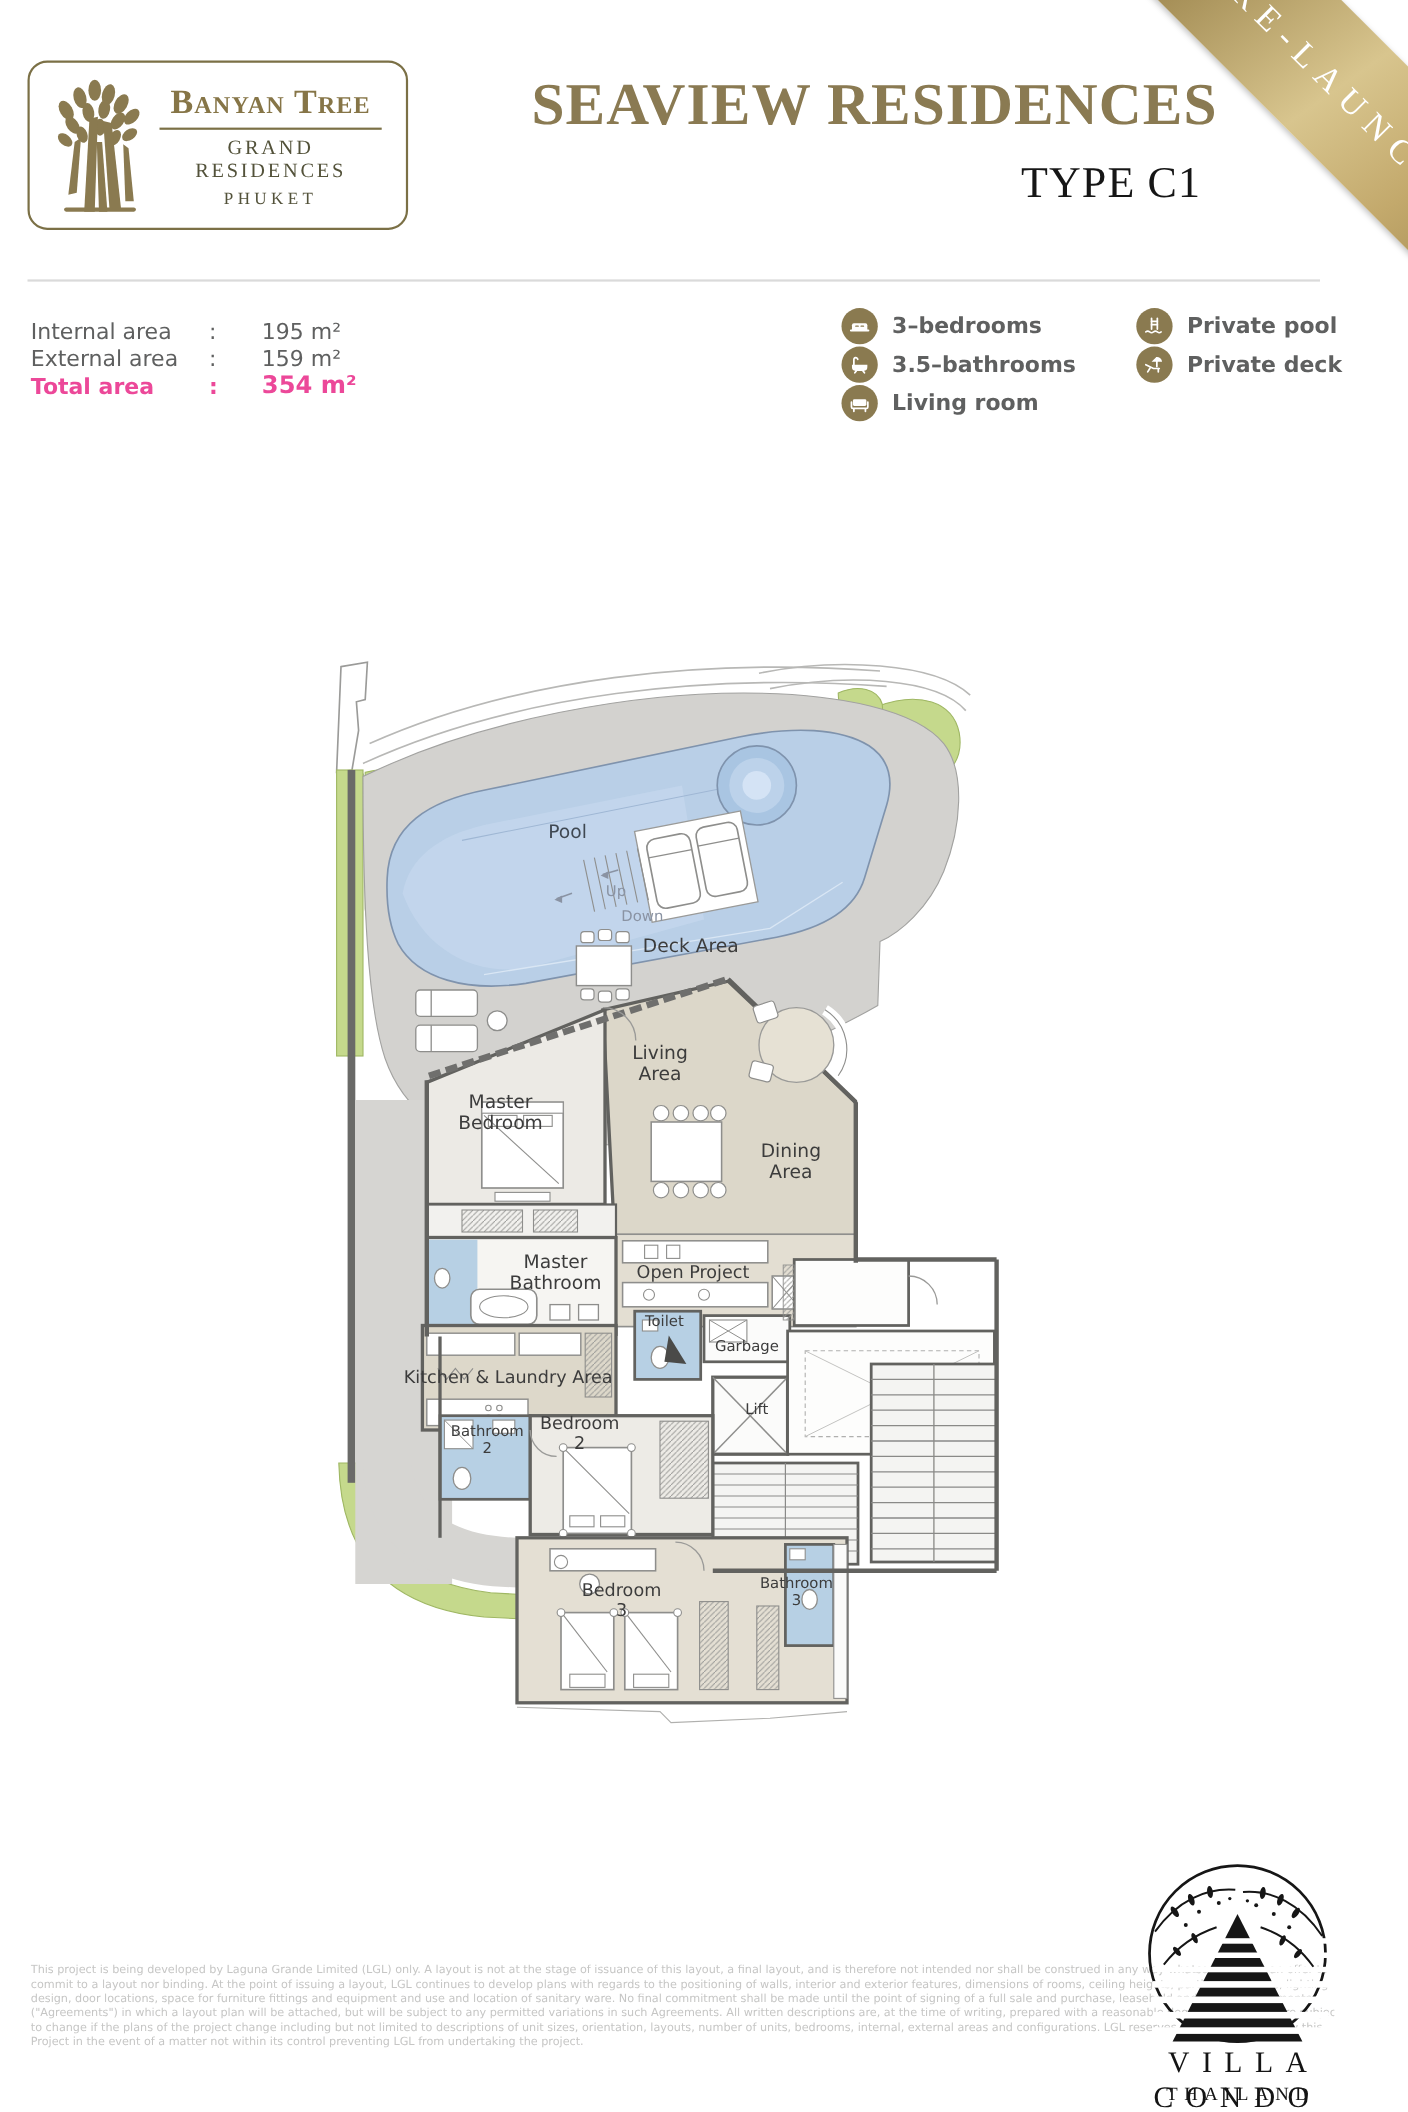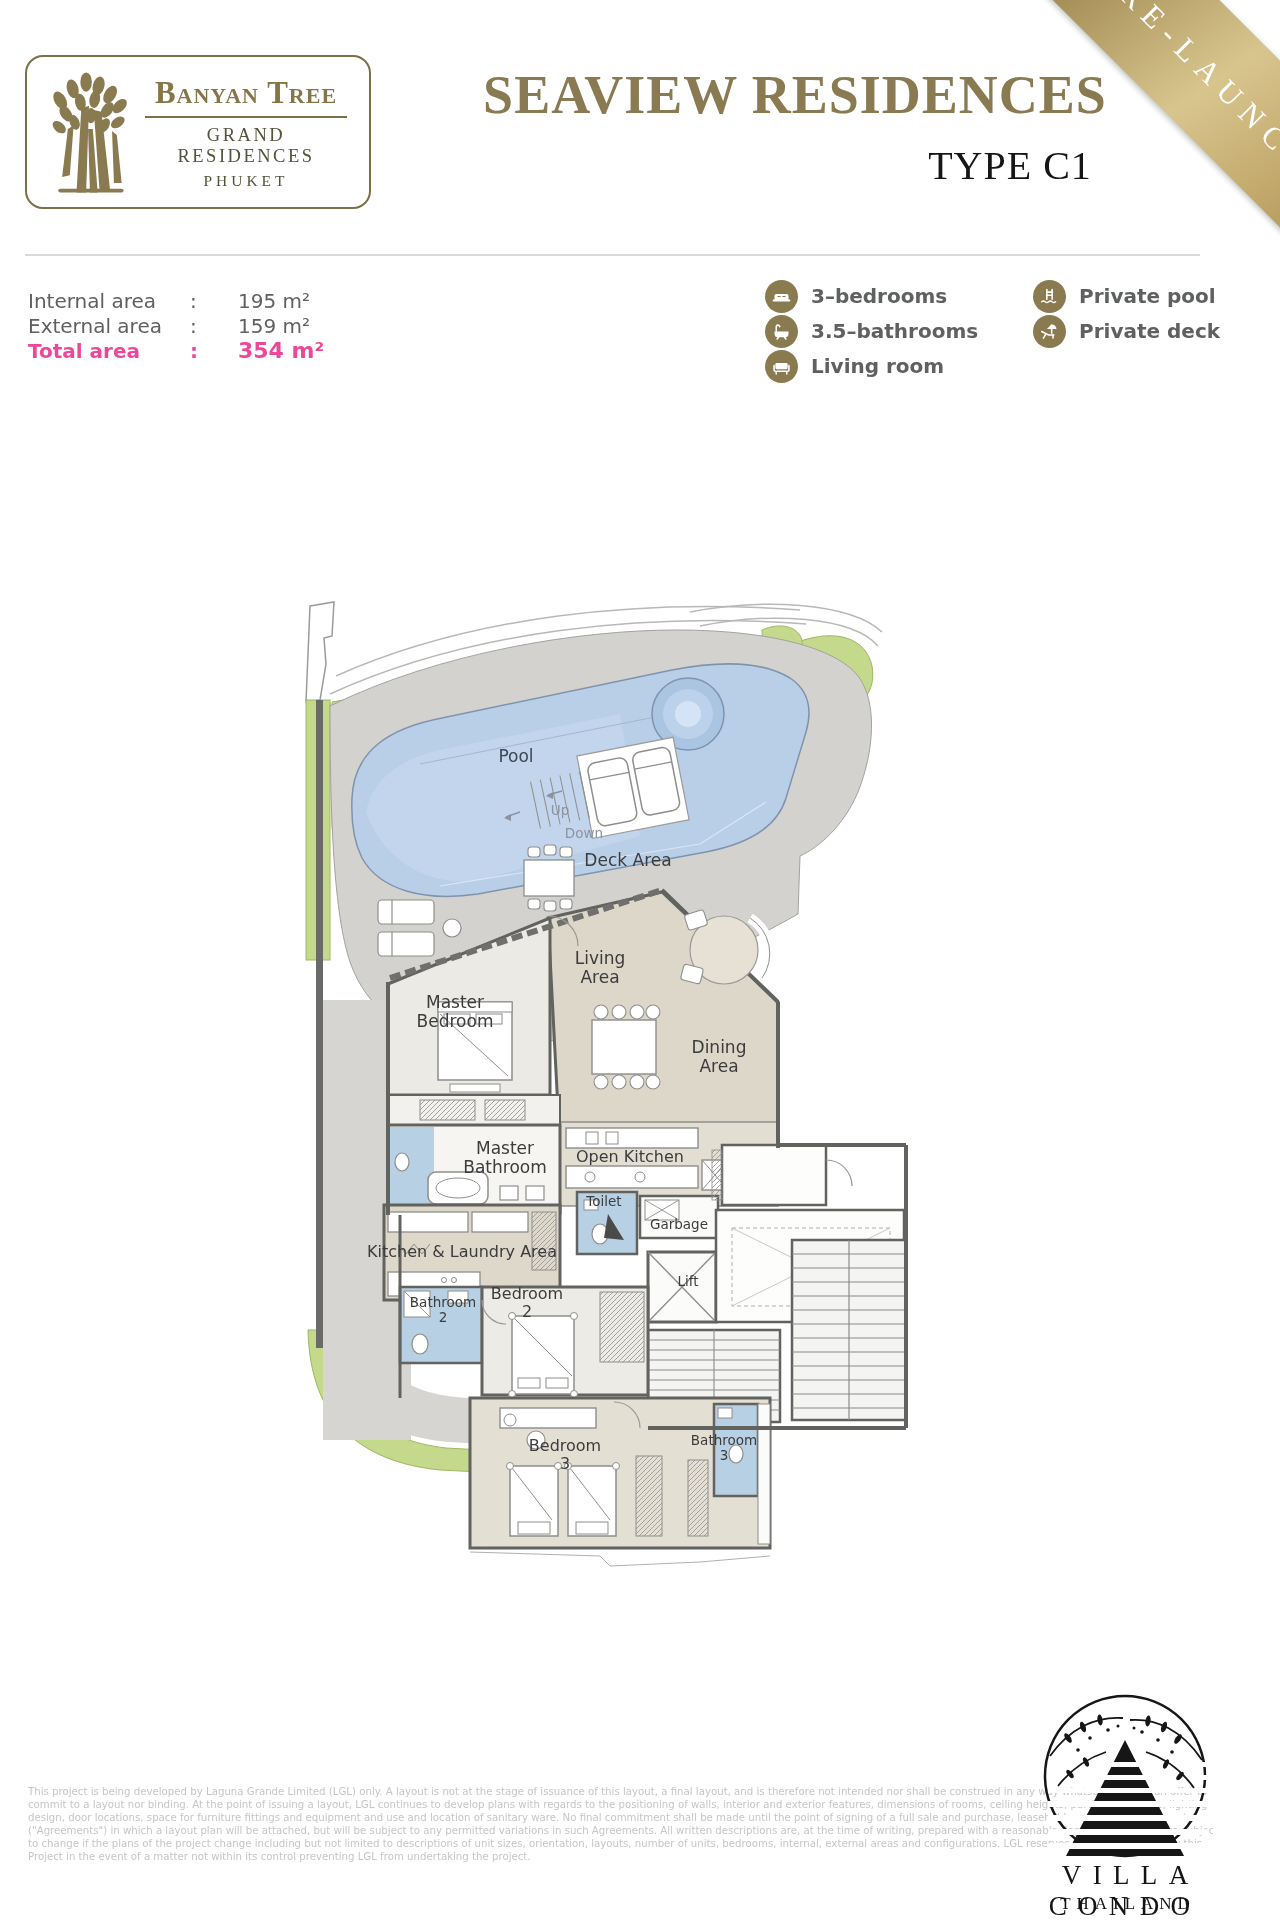--- a/index.html
+++ b/index.html
@@ -459,21 +459,21 @@
   <div class="plan-label" style="left:584px;top:790px;font-size:13.5px;color:#8a93a3;margin-top:44px;">Down</div>
   <div class="plan-label" style="left:628px;top:861px;font-size:17px;">Deck Area</div>
   <div class="plan-label" style="left:600px;top:968px;font-size:17px;">Living
 Area</div>
   <div class="plan-label" style="left:455px;top:1012px;font-size:17px;">Master
 Bedroom</div>
   <div class="plan-label" style="left:719px;top:1057px;font-size:17px;">Dining
 Area</div>
   <div class="plan-label" style="left:505px;top:1158px;font-size:17px;">Master
 Bathroom</div>
-  <div class="plan-label" style="left:630px;top:1157px;font-size:16px;">Open Kitchen</div>
+  <div class="plan-label" style="left:630px;top:1157px;font-size:16px;">Open Project</div>
   <div class="plan-label" style="left:604px;top:1202px;font-size:13.5px;">Toilet</div>
   <div class="plan-label" style="left:679px;top:1225px;font-size:13.5px;">Garbage</div>
   <div class="plan-label" style="left:462px;top:1252px;font-size:16px;">Kitchen &amp; Laundry Area</div>
   <div class="plan-label" style="left:688px;top:1282px;font-size:13.5px;">Lift</div>
   <div class="plan-label" style="left:443px;top:1310px;font-size:13.5px;">Bathroom
 2</div>
   <div class="plan-label" style="left:527px;top:1303px;font-size:16px;">Bedroom
 2</div>
   <div class="plan-label" style="left:565px;top:1455px;font-size:16px;">Bedroom
 3</div>

